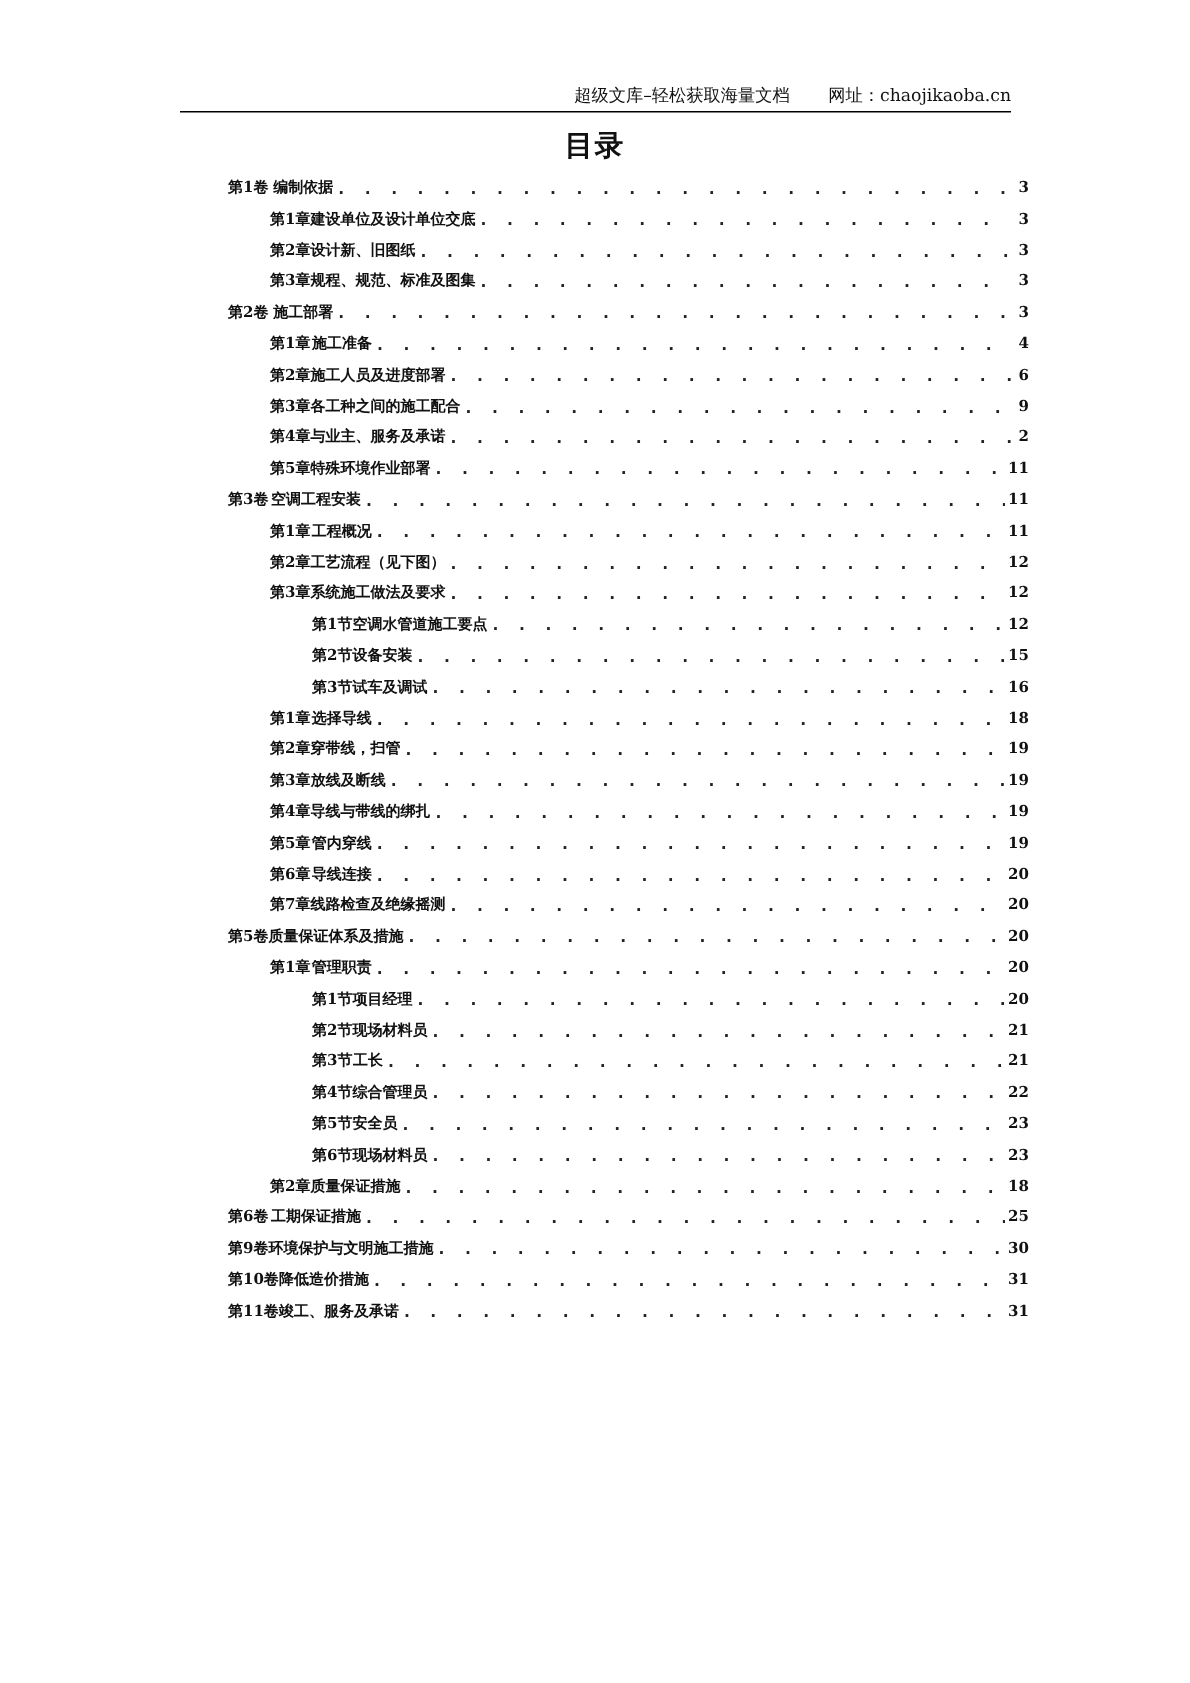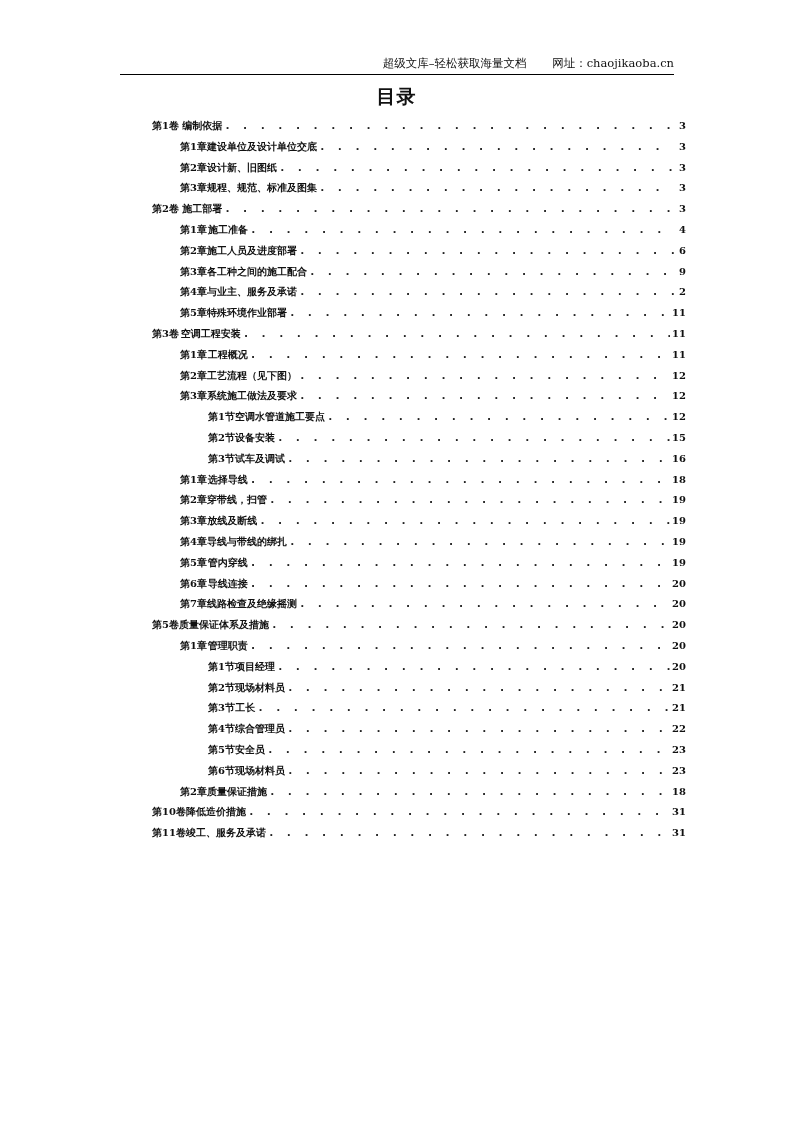--- a/index.html
+++ b/index.html
@@ -231,20 +231,32 @@
       <span class="dots"></span>
       <span class="page">23</span>
     </div>
     <div class="row lvl1">
       <span class="num">第2章</span>
       <span class="text">质量保证措施</span>
       <span class="dots"></span>
       <span class="page">18</span>
     </div>
     <div class="row lvl0">
+      <span class="num">第6卷</span>
+      <span class="text">工期保证措施</span>
+      <span class="dots"></span>
+      <span class="page">25</span>
+    </div>
+    <div class="row lvl0">
+      <span class="num">第9卷</span>
+      <span class="text">环境保护与文明施工措施</span>
+      <span class="dots"></span>
+      <span class="page">30</span>
+    </div>
+    <div class="row lvl0">
       <span class="num">第10卷</span>
       <span class="text">降低造价措施</span>
       <span class="dots"></span>
       <span class="page">31</span>
     </div>
     <div class="row lvl0">
       <span class="num">第11卷</span>
       <span class="text">竣工、服务及承诺</span>
       <span class="dots"></span>
       <span class="page">31</span>

